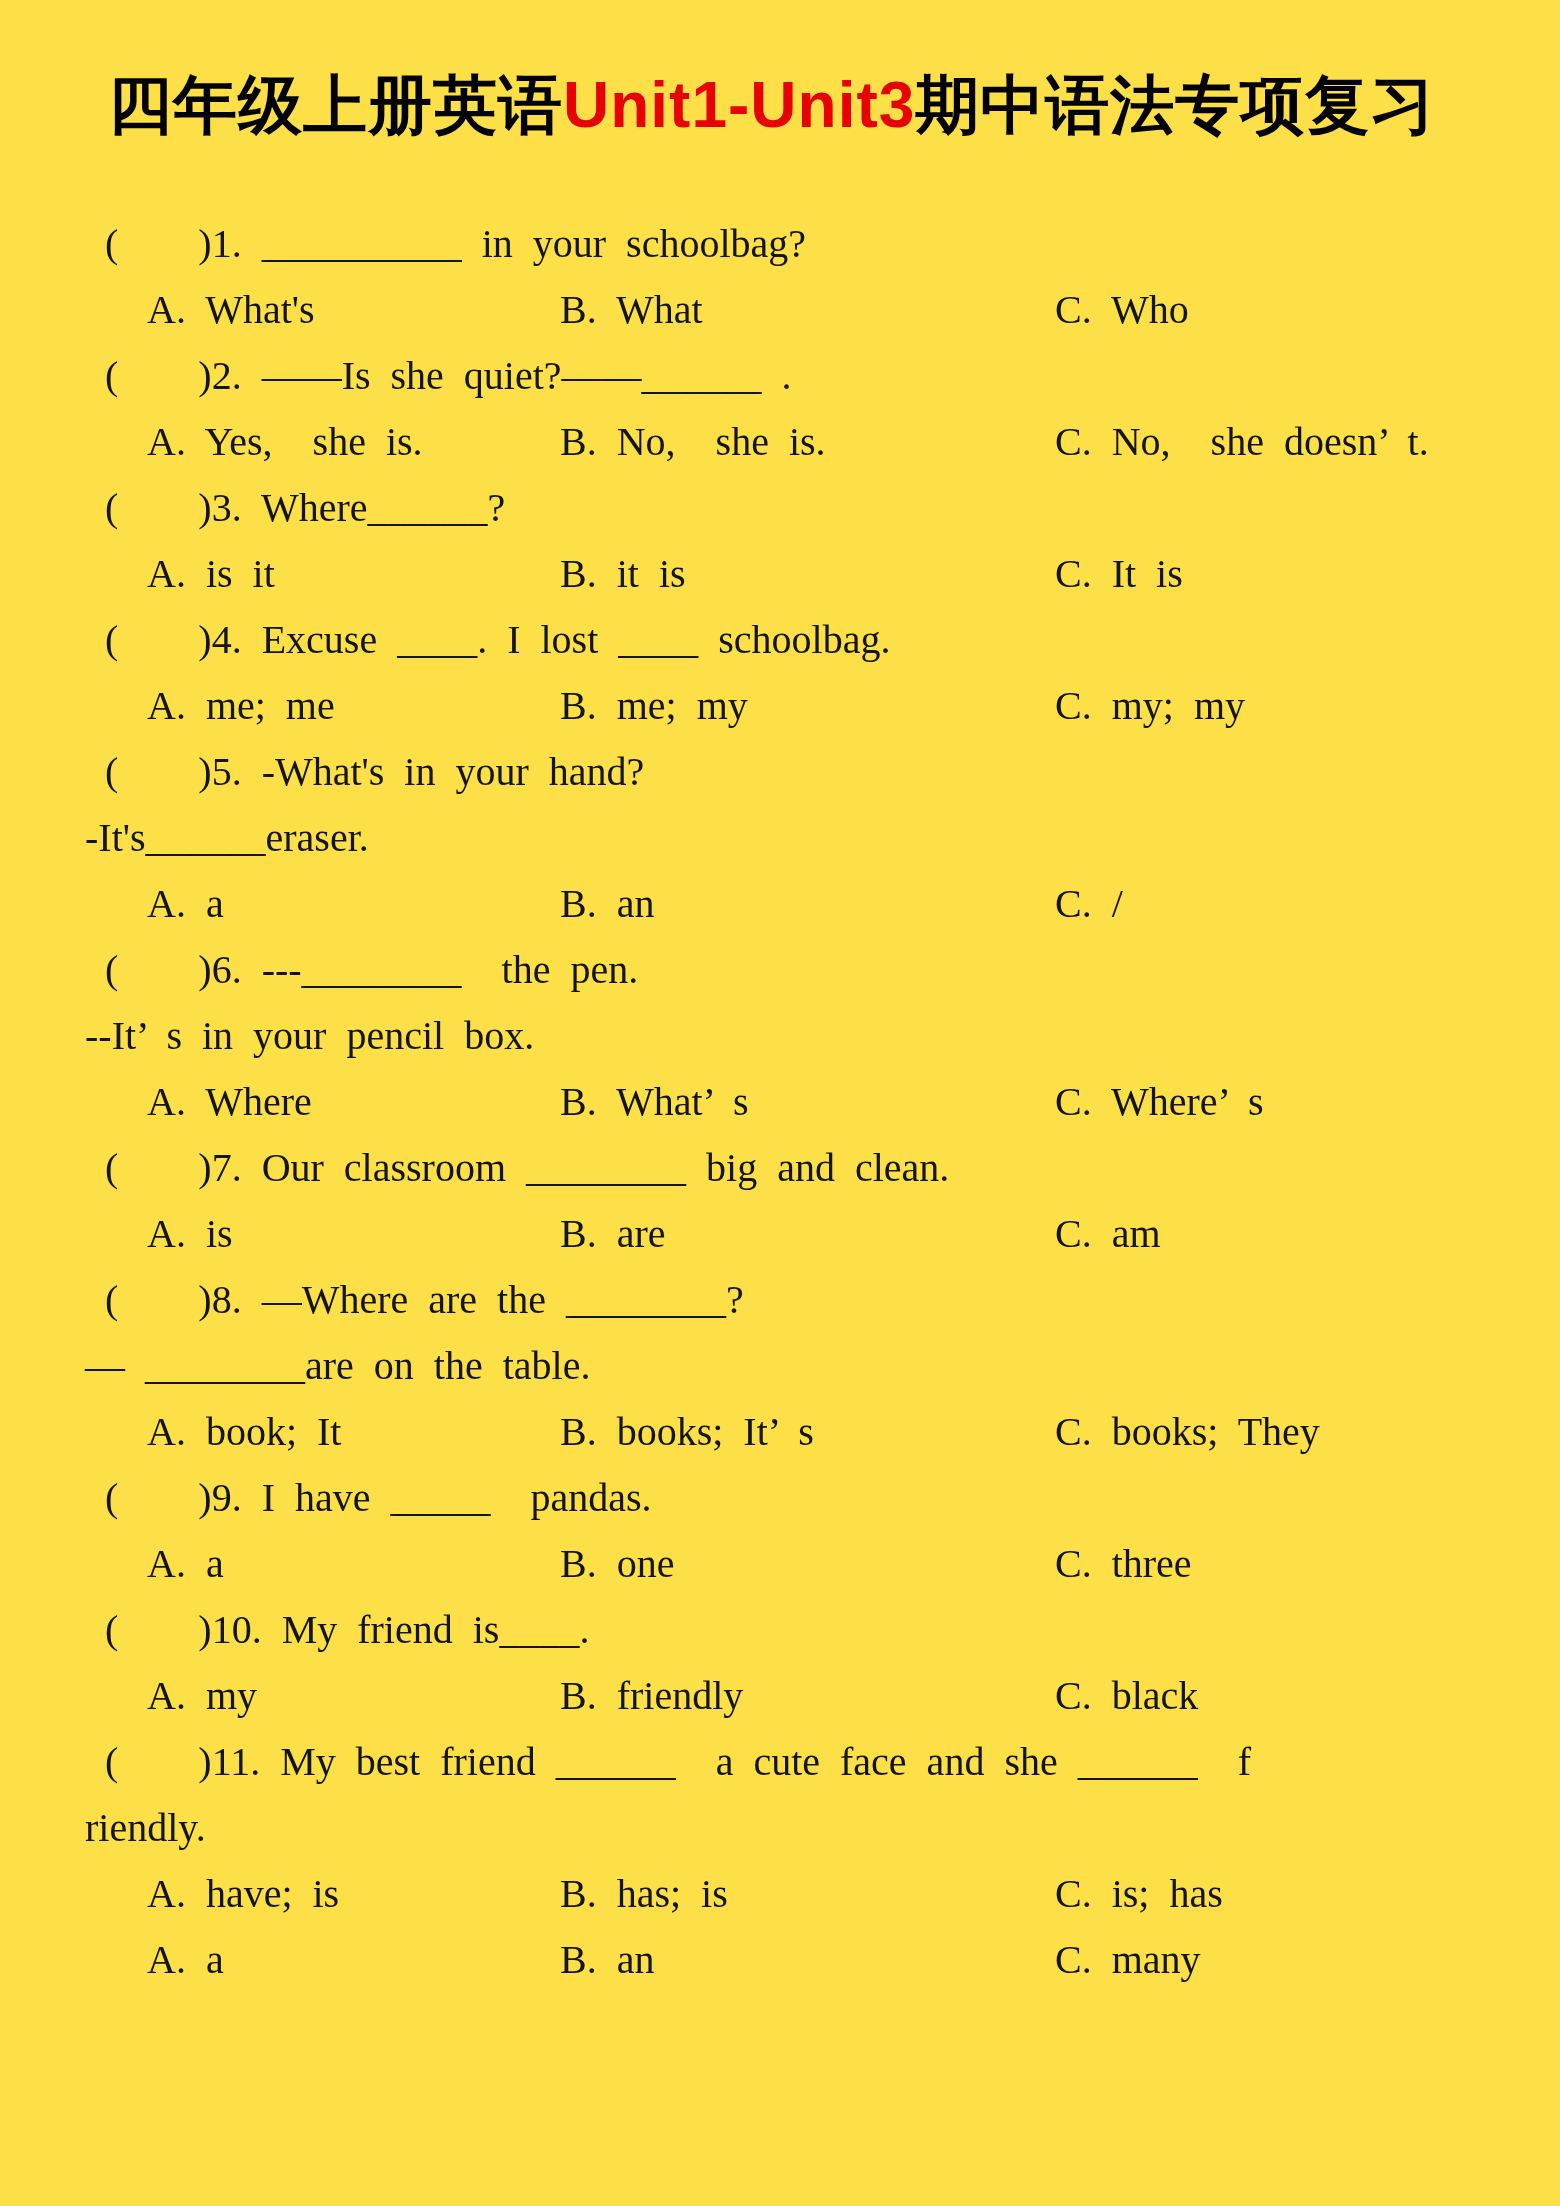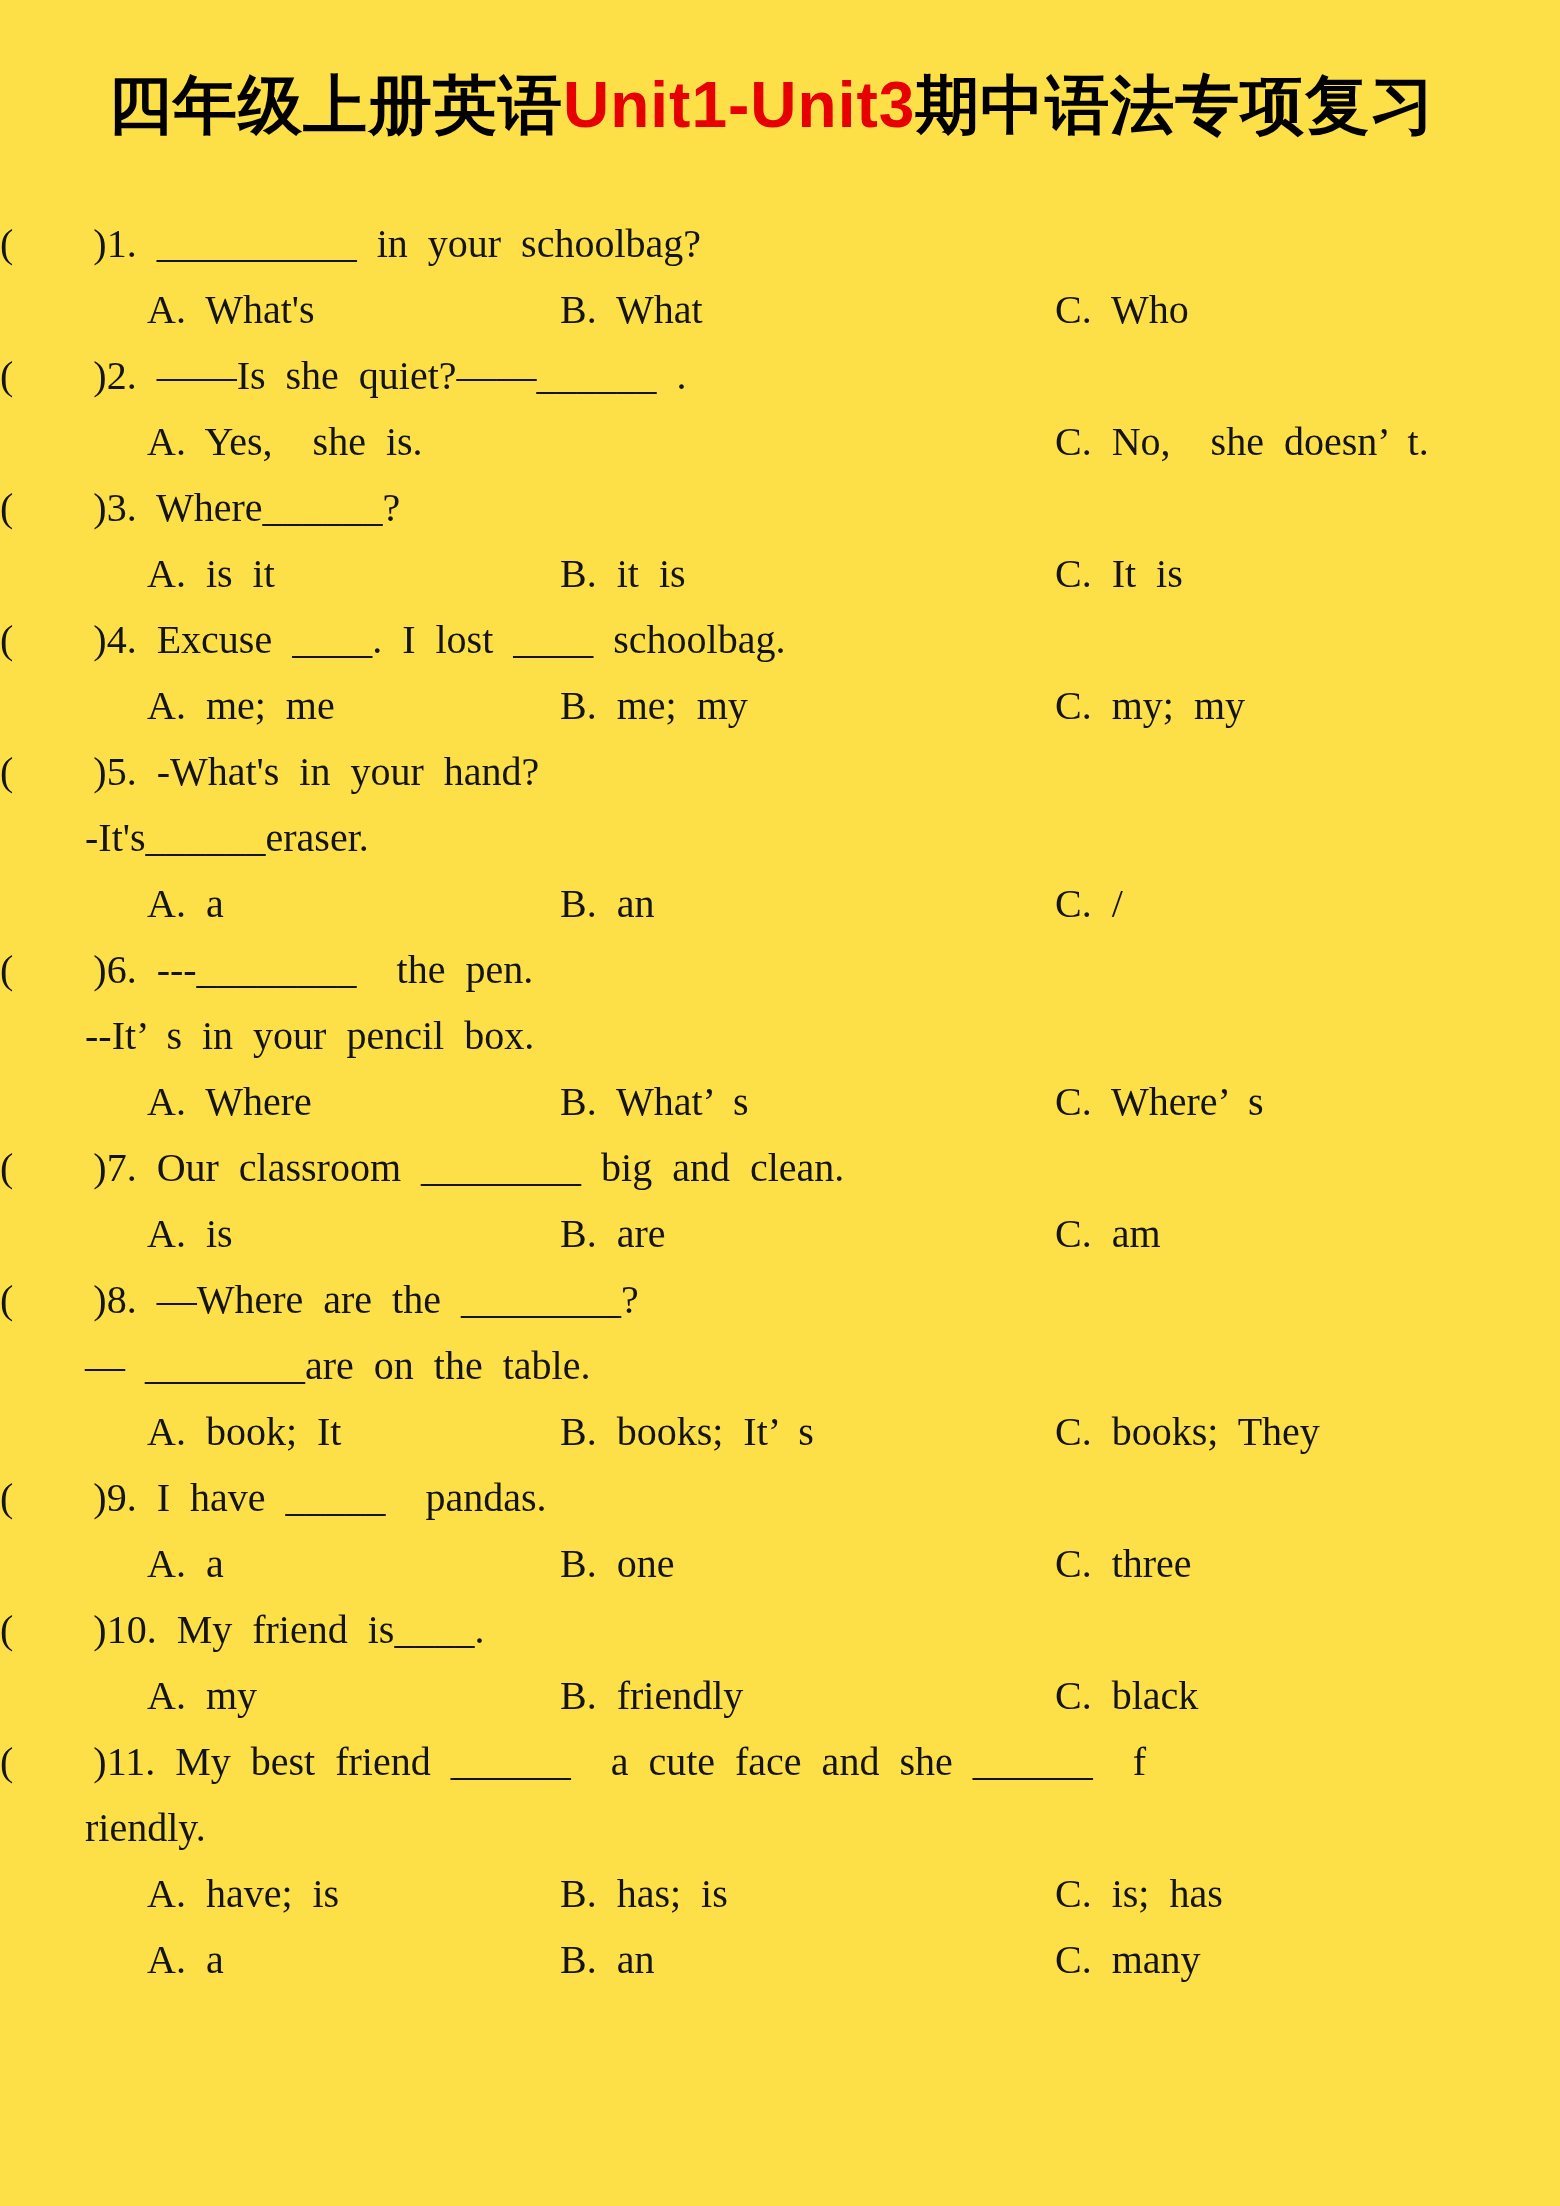--- a/index.html
+++ b/index.html
@@ -28,41 +28,41 @@
   #questions{ margin-top:56px; }
   .line{
     position:relative;
     height:66px;
     line-height:66px;
     font-size:40px;
     white-space:pre;
     word-spacing:10px;
     color:#141414;
   }
-  .line.q{ }
+  .line.q{ padding-left:105px; }
   .line.cont{ padding-left:85px; }
   .options-row .opt{
     position:absolute;
     top:0;
     white-space:pre;
   }
   .opt-a{ left:147px;text-align:right; }
   .opt-b{ left:560px; }
   .opt-c{ left:1055px; }
 </style>
 </head>
 <body>
 
 <div class="page">
   <h1 class="title"><span>四年级上册英语</span><span class="red">Unit1-Unit3</span><span>期中语法专项复习</span></h1>
   <div id="questions">
       <div class="line q">(    )1. __________ in your schoolbag?</div>
       <div class="line options-row"><span class="opt opt-a">A. What's</span><span class="opt opt-b">B. What</span><span class="opt opt-c">C. Who</span></div>
       <div class="line q">(    )2. ——Is she quiet?——______ .</div>
-      <div class="line options-row"><span class="opt opt-a">A. Yes,  she is.</span><span class="opt opt-c">C. No,  she doesn’ t.</span></div>
+      <div class="line options-row"><span class="opt opt-a">A. Yes,  she is.</span><span class="opt opt-b">B. No,  she is.</span><span class="opt opt-c">C. No,  she doesn’ t.</span></div>
       <div class="line q">(    )3. Where______?</div>
       <div class="line options-row"><span class="opt opt-a">A. is it</span><span class="opt opt-b">B. it is</span><span class="opt opt-c">C. It is</span></div>
       <div class="line q">(    )4. Excuse ____. I lost ____ schoolbag.</div>
       <div class="line options-row"><span class="opt opt-a">A. me; me</span><span class="opt opt-b">B. me; my</span><span class="opt opt-c">C. my; my</span></div>
       <div class="line q">(    )5. -What's in your hand?</div>
       <div class="line cont">-It's______eraser.</div>
       <div class="line options-row"><span class="opt opt-a">A. a</span><span class="opt opt-b">B. an</span><span class="opt opt-c">C. /</span></div>
       <div class="line q">(    )6. ---________  the pen.</div>
       <div class="line cont">--It’ s in your pencil box.</div>
       <div class="line options-row"><span class="opt opt-a">A. Where</span><span class="opt opt-b">B. What’ s</span><span class="opt opt-c">C. Where’ s</span></div>

